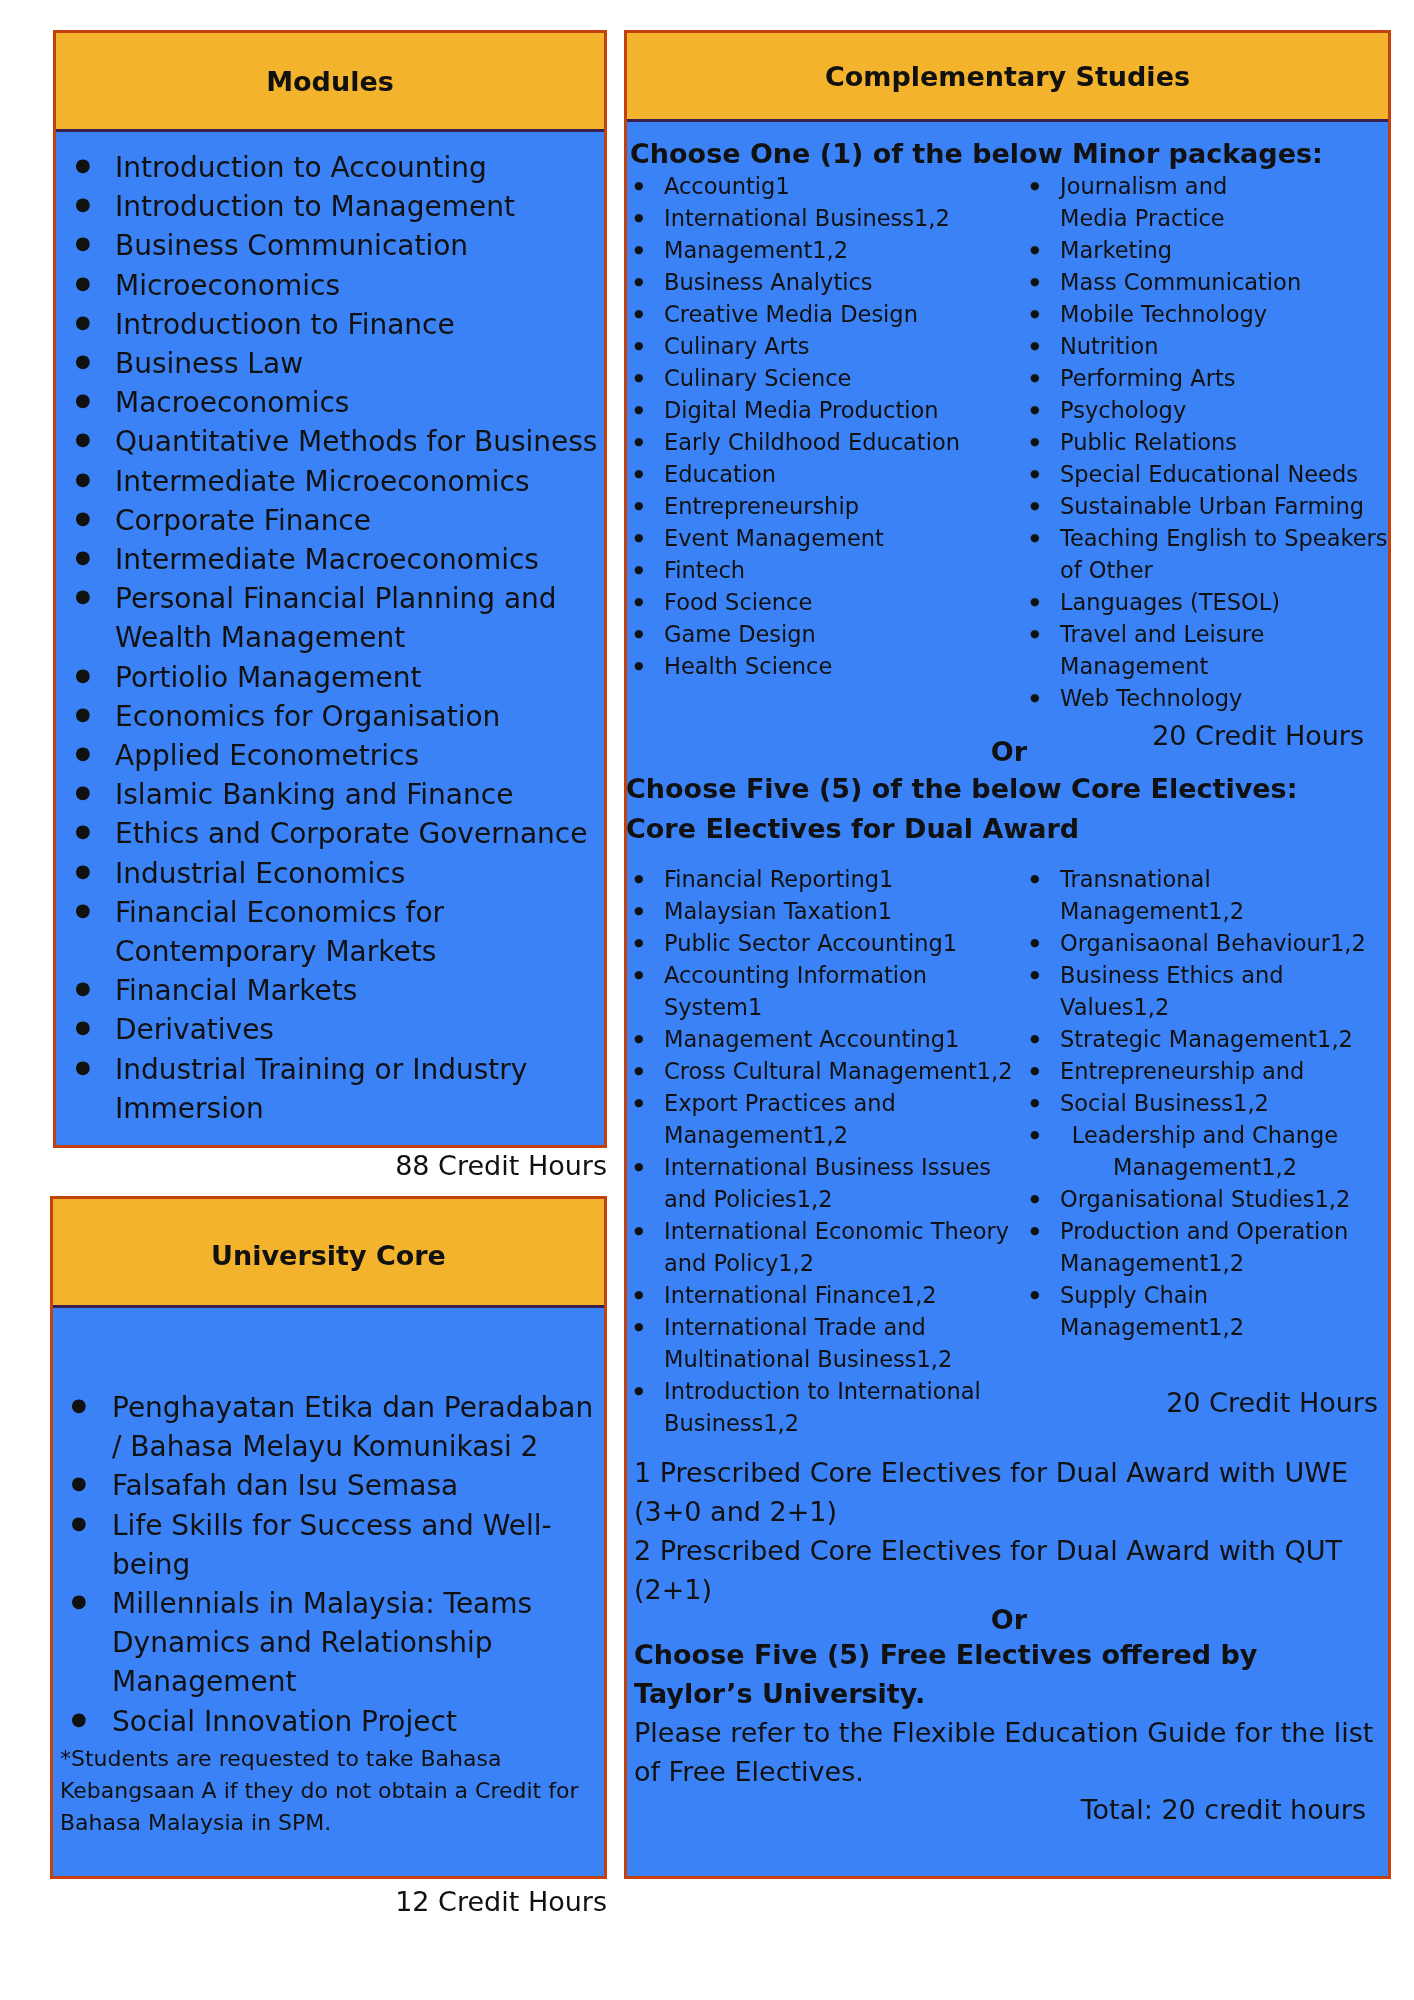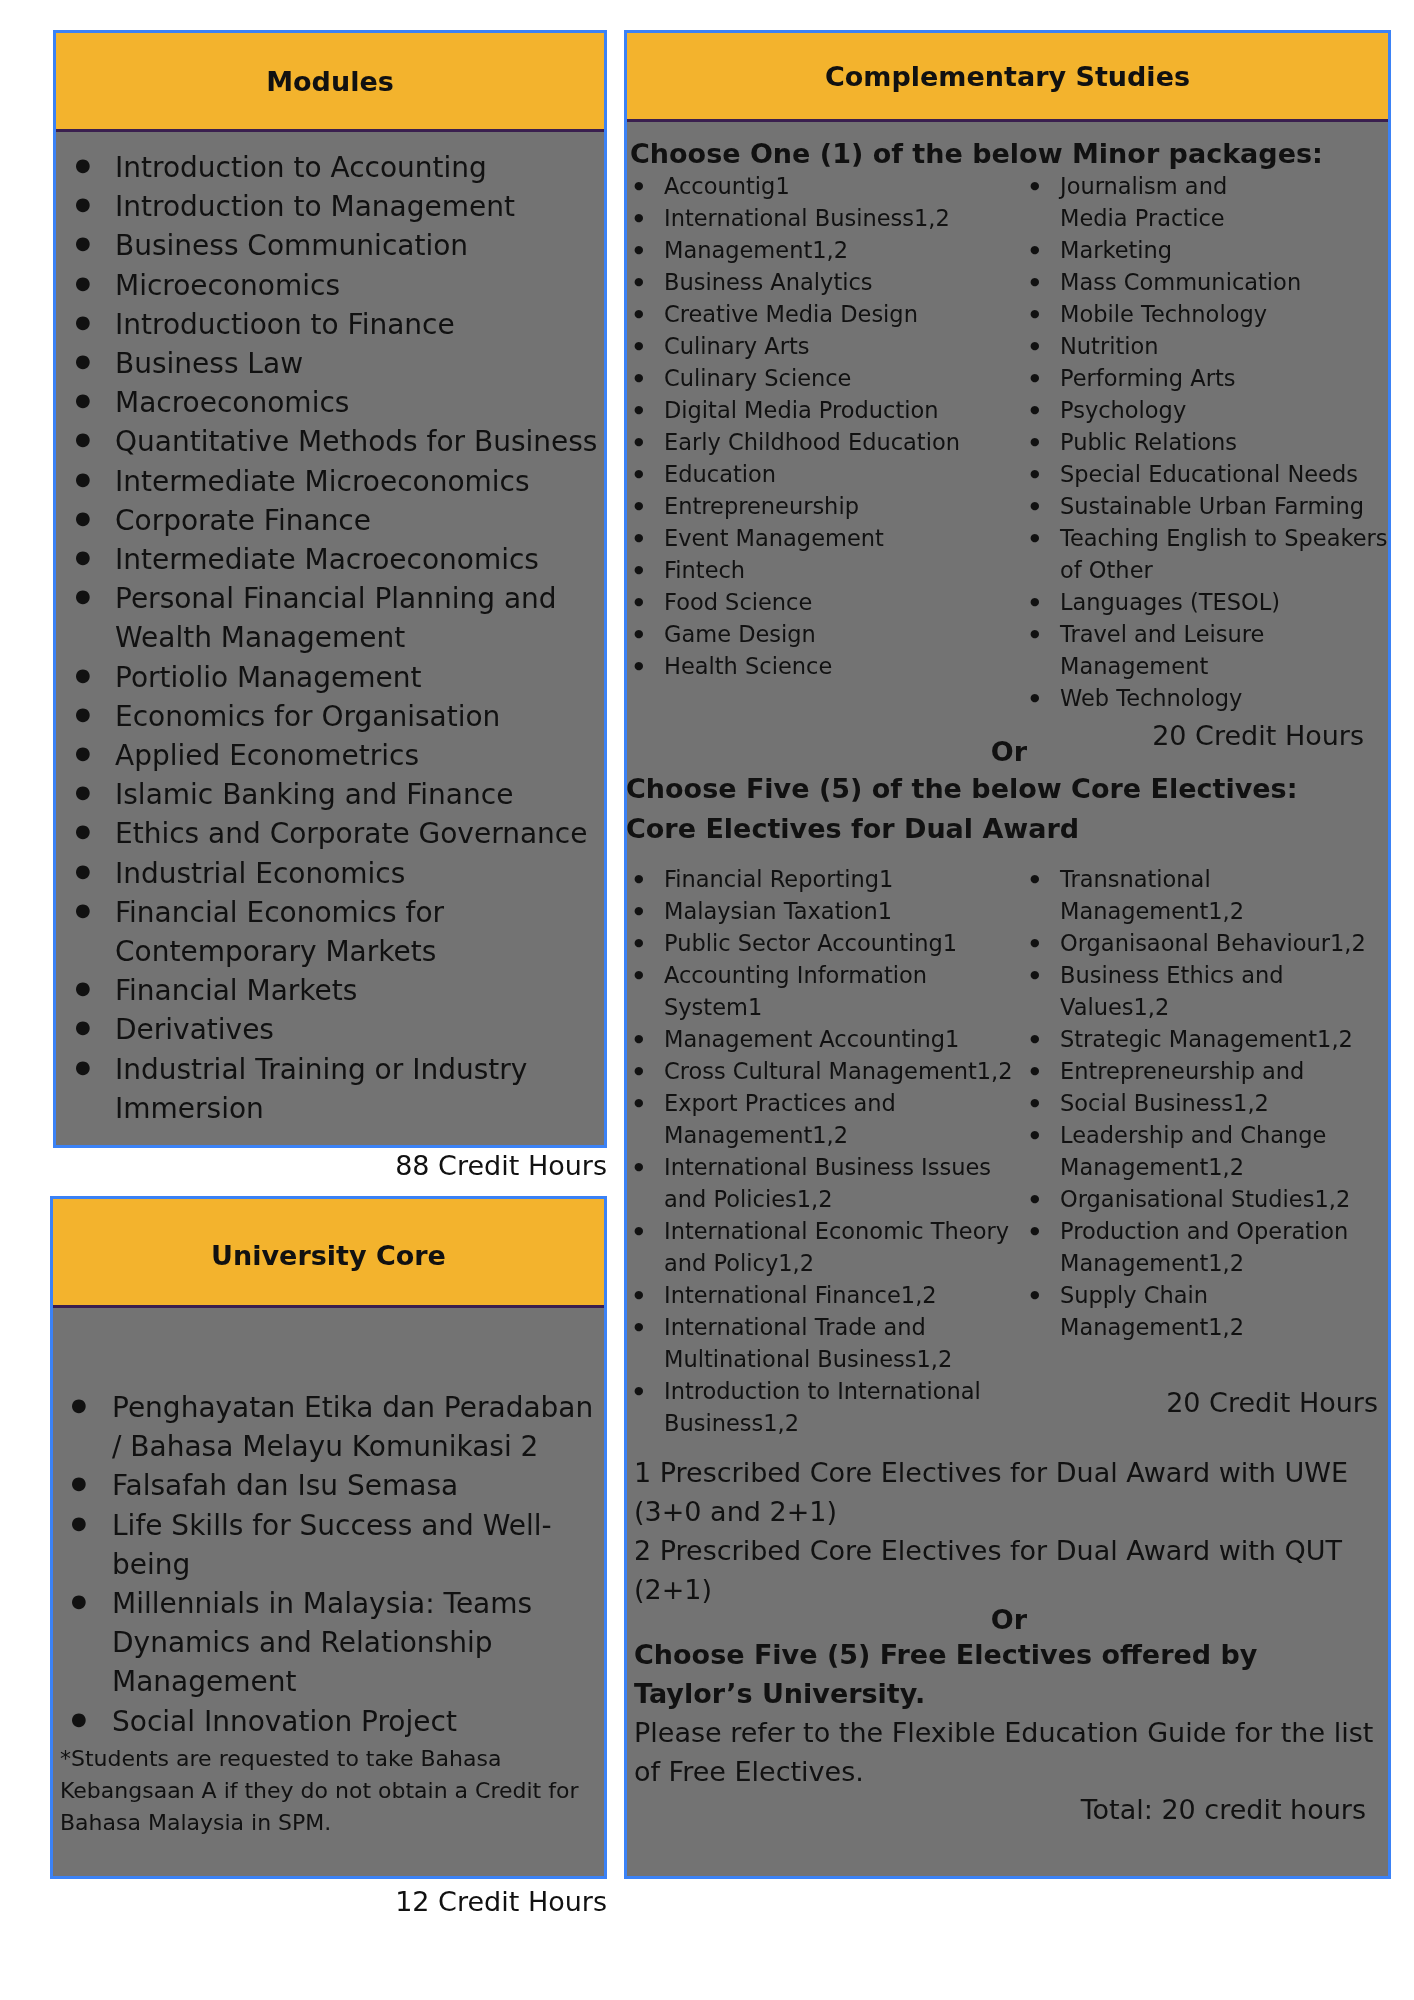--- a/index.html
+++ b/index.html
@@ -1,18 +1,18 @@
 <!DOCTYPE html>
 <html><head>
 <meta charset="utf-8">
 <style>
   html, body { margin:0; padding:0; background:#ffffff; }
   body { width:1414px; height:2000px; position:relative; overflow:hidden;
          font-family:"DejaVu Sans", sans-serif; color:#111111; }
-  .box { position:absolute; border:3px solid #3b82f6; box-sizing:border-box; background:#737373; }
+  .box { position:absolute; border:3px solid #c2410c; box-sizing:border-box; background:#3b82f6; }
   .box-head { background:#f3b32d; border-bottom:3px solid #3a1f4f; display:flex;
               align-items:center; justify-content:center; font-weight:bold; box-sizing:border-box; }
   ul { list-style:none; margin:0; padding:0; }
   .bl li { position:relative; }
   .bl li::before { content:"\25CF"; position:absolute; left:0; }
   .credit { position:absolute; font-size:27px; text-align:right; }
 
   
   #modules { left:53px; top:30px; width:554px; height:1118px; }
   #modules .box-head { height:99px; font-size:27px; }
@@ -153,21 +153,21 @@
         <li style="width:340px;">Introduction to International Business1,2</li>
       </ul>
       <div class="c2">
         <ul class="bl sm">
           <li style="width:200px;">Transnational Management1,2</li>
           <li>Organisaonal Behaviour1,2</li>
           <li style="width:260px;">Business Ethics and Values1,2</li>
           <li>Strategic Management1,2</li>
           <li>Entrepreneurship and</li>
           <li>Social Business1,2</li>
-          <li style="width:290px;">Leadership and Change Management1,2</li>
+          <li style="width:290px;text-align:center;">Leadership and Change Management1,2</li>
           <li>Organisational Studies1,2</li>
           <li style="width:310px;">Production and Operation Management1,2</li>
           <li style="width:200px;">Supply Chain Management1,2</li>
         </ul>
         <div style="font-size:27px; text-align:right; padding-right:8px; margin-top:44px;">20 Credit Hours</div>
       </div>
     </div>
 
     <div class="fn" style="margin-top:14px;">1 Prescribed Core Electives for Dual Award with UWE (3+0 and 2+1)</div>
     <div class="fn">2 Prescribed Core Electives for Dual Award with QUT (2+1)</div>

